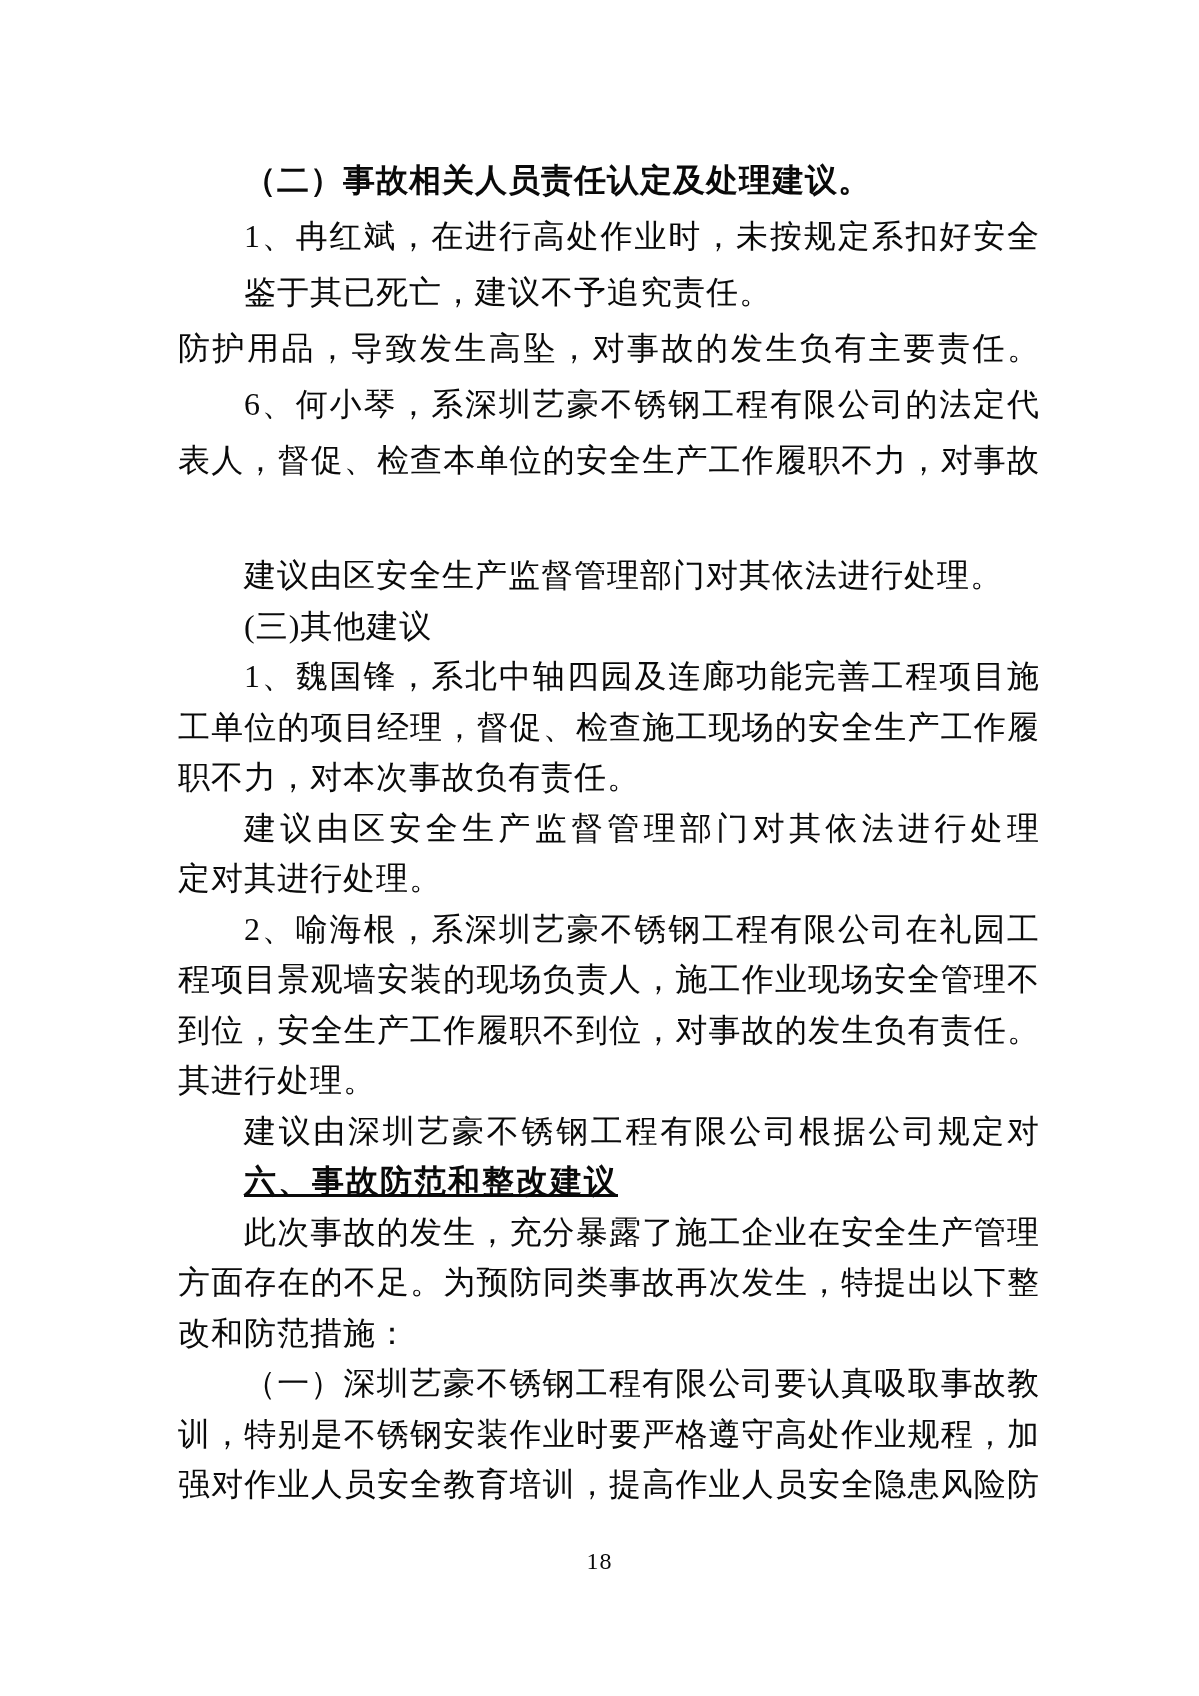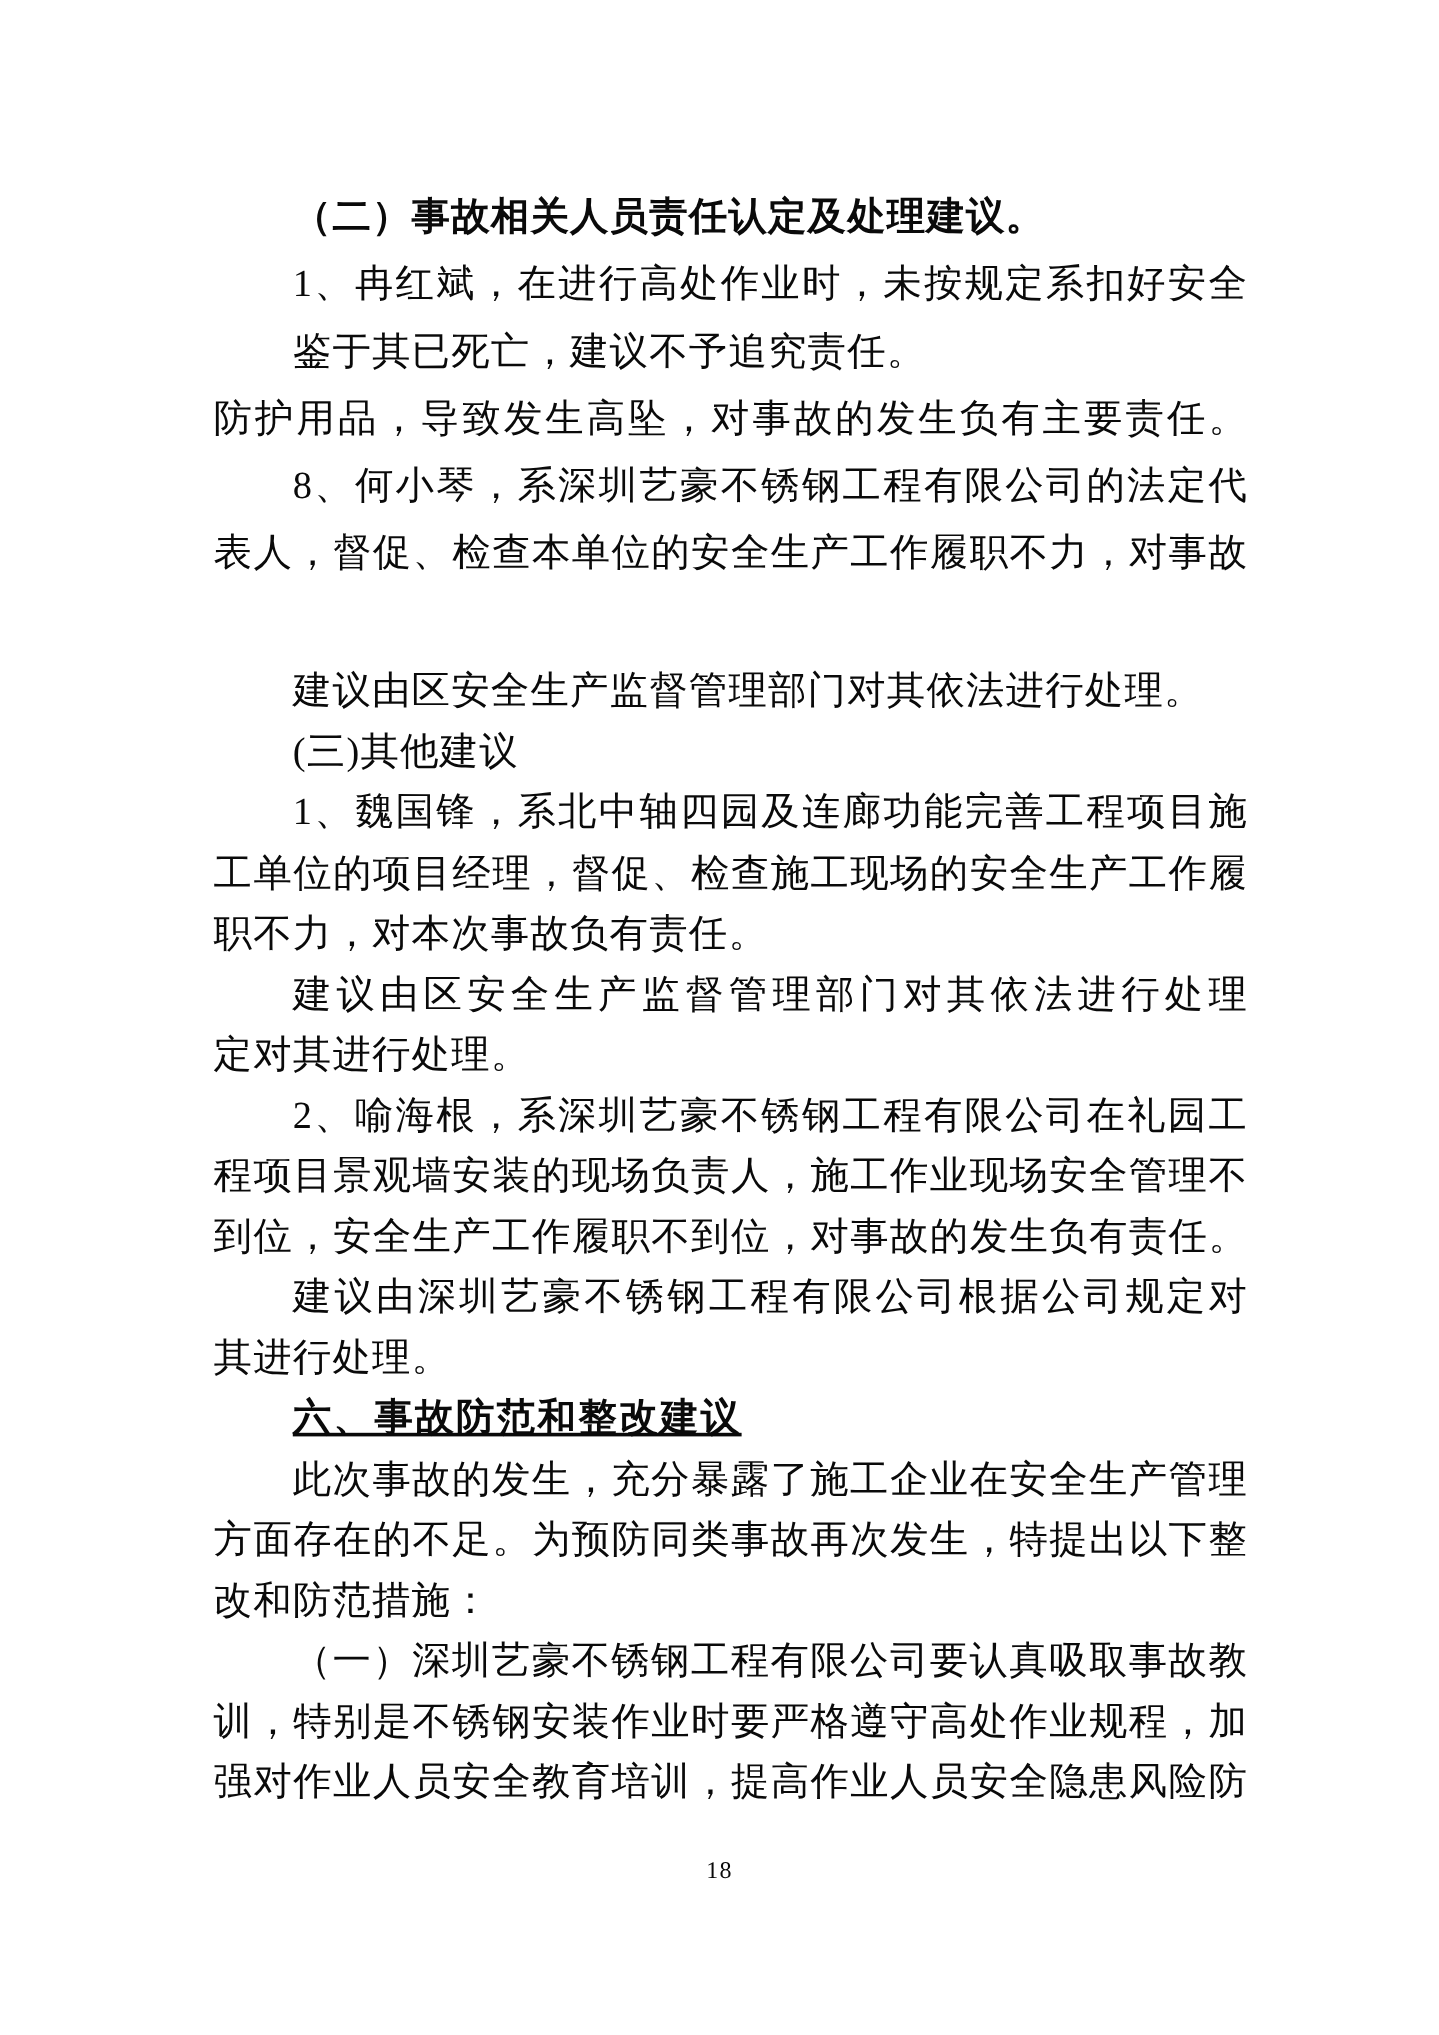--- a/index.html
+++ b/index.html
@@ -41,53 +41,53 @@
   }
   .line.indent { text-indent: 66px; }
   .line.bold { font-weight: 700; }
   .line.sans { font-family: "Liberation Sans", sans-serif; letter-spacing: 2px; text-decoration: underline; }
   .page-number {
     position: absolute;
     top: 1548px;
     left: 0;
     width: 100%;
     text-align: center;
-    font-size: 20px;
+    font-size: 24px;
     letter-spacing: 1px;
     color: #0a0a0a;
     font-family: "Liberation Serif", serif;
   }
 </style>
 </head>
 <body>
 
 <div class="page">
 
   <div class="textblock" id="block-a">
     <div class="line indent bold">（二）事故相关人员责任认定及处理建议。</div>
     <div class="line indent fill">1、冉红斌，在进行高处作业时，未按规定系扣好安全</div>
     <div class="line indent">鉴于其已死亡，建议不予追究责任。</div>
     <div class="line fill">防护用品，导致发生高坠，对事故的发生负有主要责任。</div>
-    <div class="line indent fill">8、何小琴，系深圳艺豪不锈钢工程有限公司的法定代</div>
+    <div class="line indent fill">6、何小琴，系深圳艺豪不锈钢工程有限公司的法定代</div>
     <div class="line fill">表人，督促、检查本单位的安全生产工作履职不力，对事故</div>
   </div>
 
   <div class="textblock" id="block-b">
     <div class="line indent">建议由区安全生产监督管理部门对其依法进行处理。</div>
     <div class="line indent">(三)其他建议</div>
     <div class="line indent fill">1、魏国锋，系北中轴四园及连廊功能完善工程项目施</div>
     <div class="line fill">工单位的项目经理，督促、检查施工现场的安全生产工作履</div>
     <div class="line">职不力，对本次事故负有责任。</div>
     <div class="line indent fill">建议由区安全生产监督管理部门对其依法进行处理</div>
     <div class="line">定对其进行处理。</div>
     <div class="line indent fill">2、喻海根，系深圳艺豪不锈钢工程有限公司在礼园工</div>
     <div class="line fill">程项目景观墙安装的现场负责人，施工作业现场安全管理不</div>
     <div class="line fill">到位，安全生产工作履职不到位，对事故的发生负有责任。</div>
+    <div class="line">其进行处理。</div>
     <div class="line indent fill">建议由深圳艺豪不锈钢工程有限公司根据公司规定对</div>
-    <div class="line">其进行处理。</div>
     <div class="line indent bold sans">六、事故防范和整改建议</div>
     <div class="line indent fill">此次事故的发生，充分暴露了施工企业在安全生产管理</div>
     <div class="line fill">方面存在的不足。为预防同类事故再次发生，特提出以下整</div>
     <div class="line">改和防范措施：</div>
     <div class="line indent fill">（一）深圳艺豪不锈钢工程有限公司要认真吸取事故教</div>
     <div class="line fill">训，特别是不锈钢安装作业时要严格遵守高处作业规程，加</div>
     <div class="line fill">强对作业人员安全教育培训，提高作业人员安全隐患风险防</div>
   </div>
 
   <div class="page-number">18</div>

